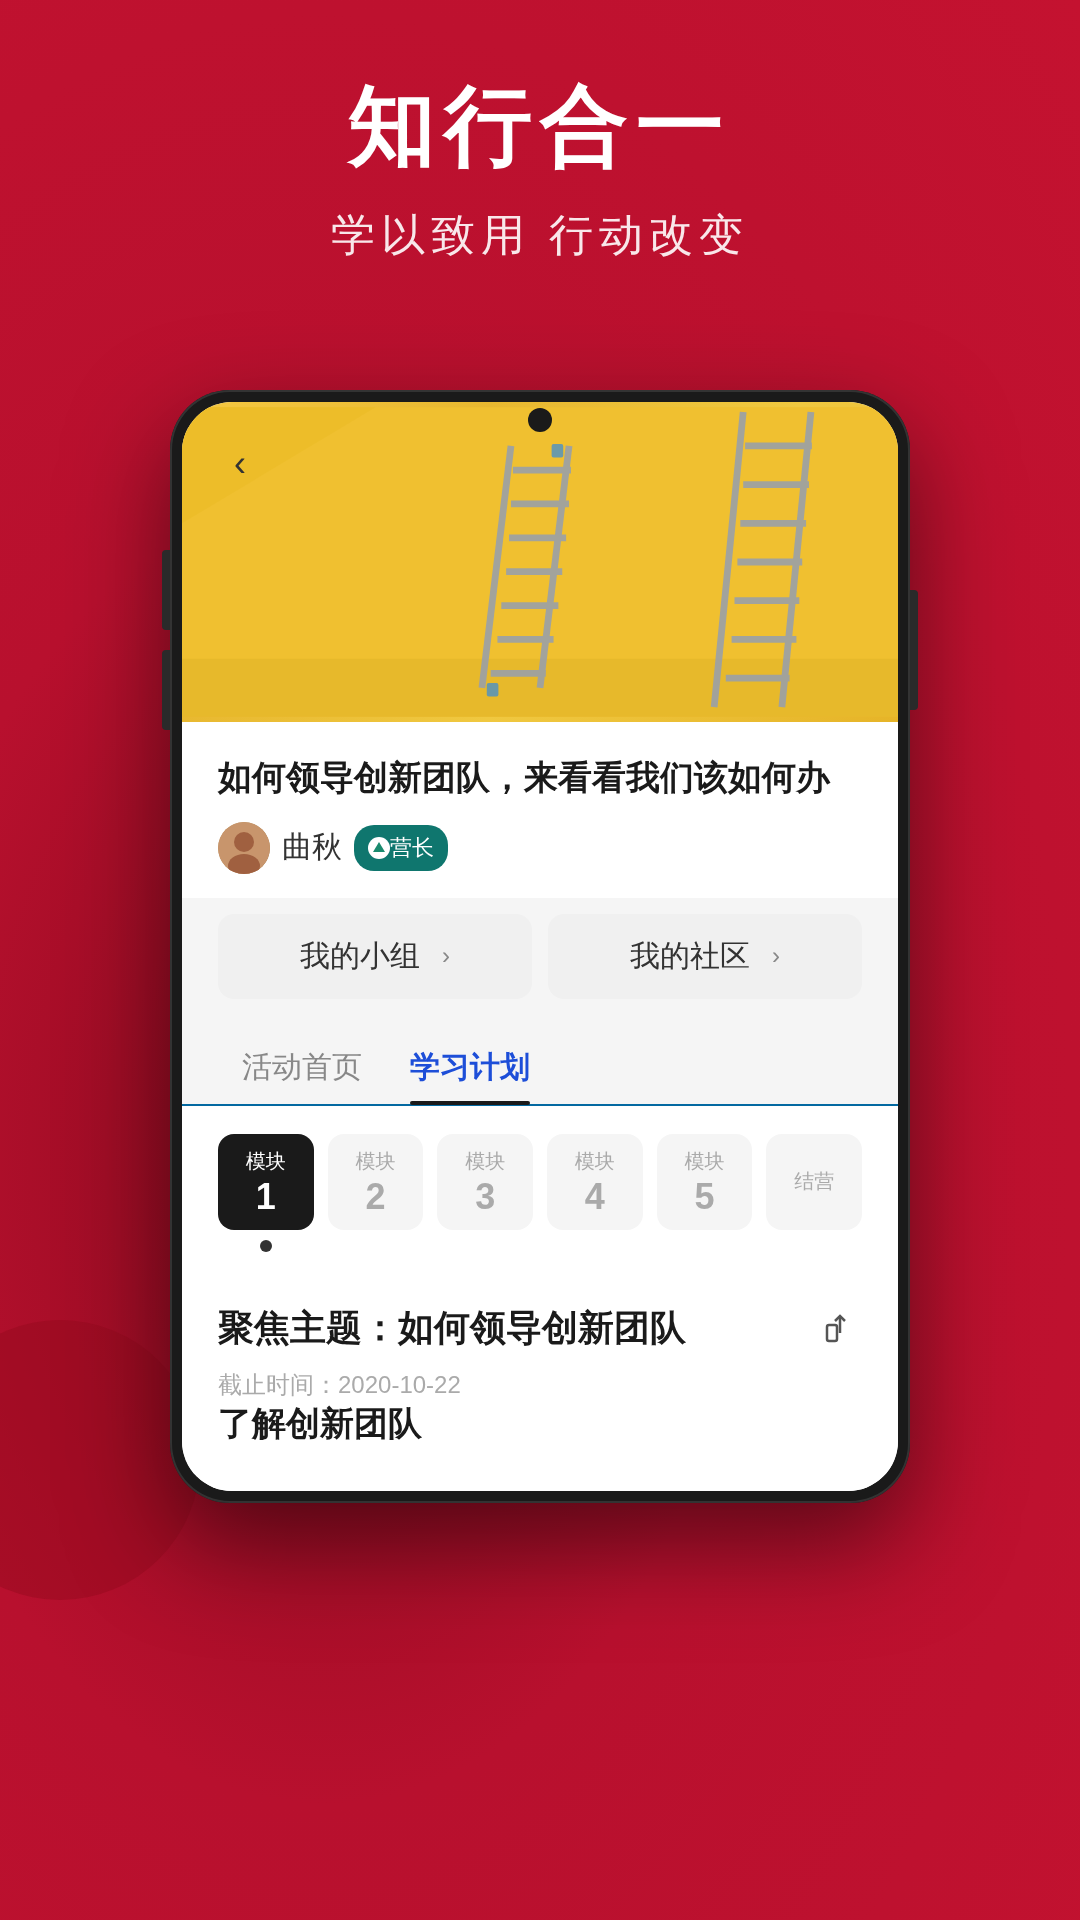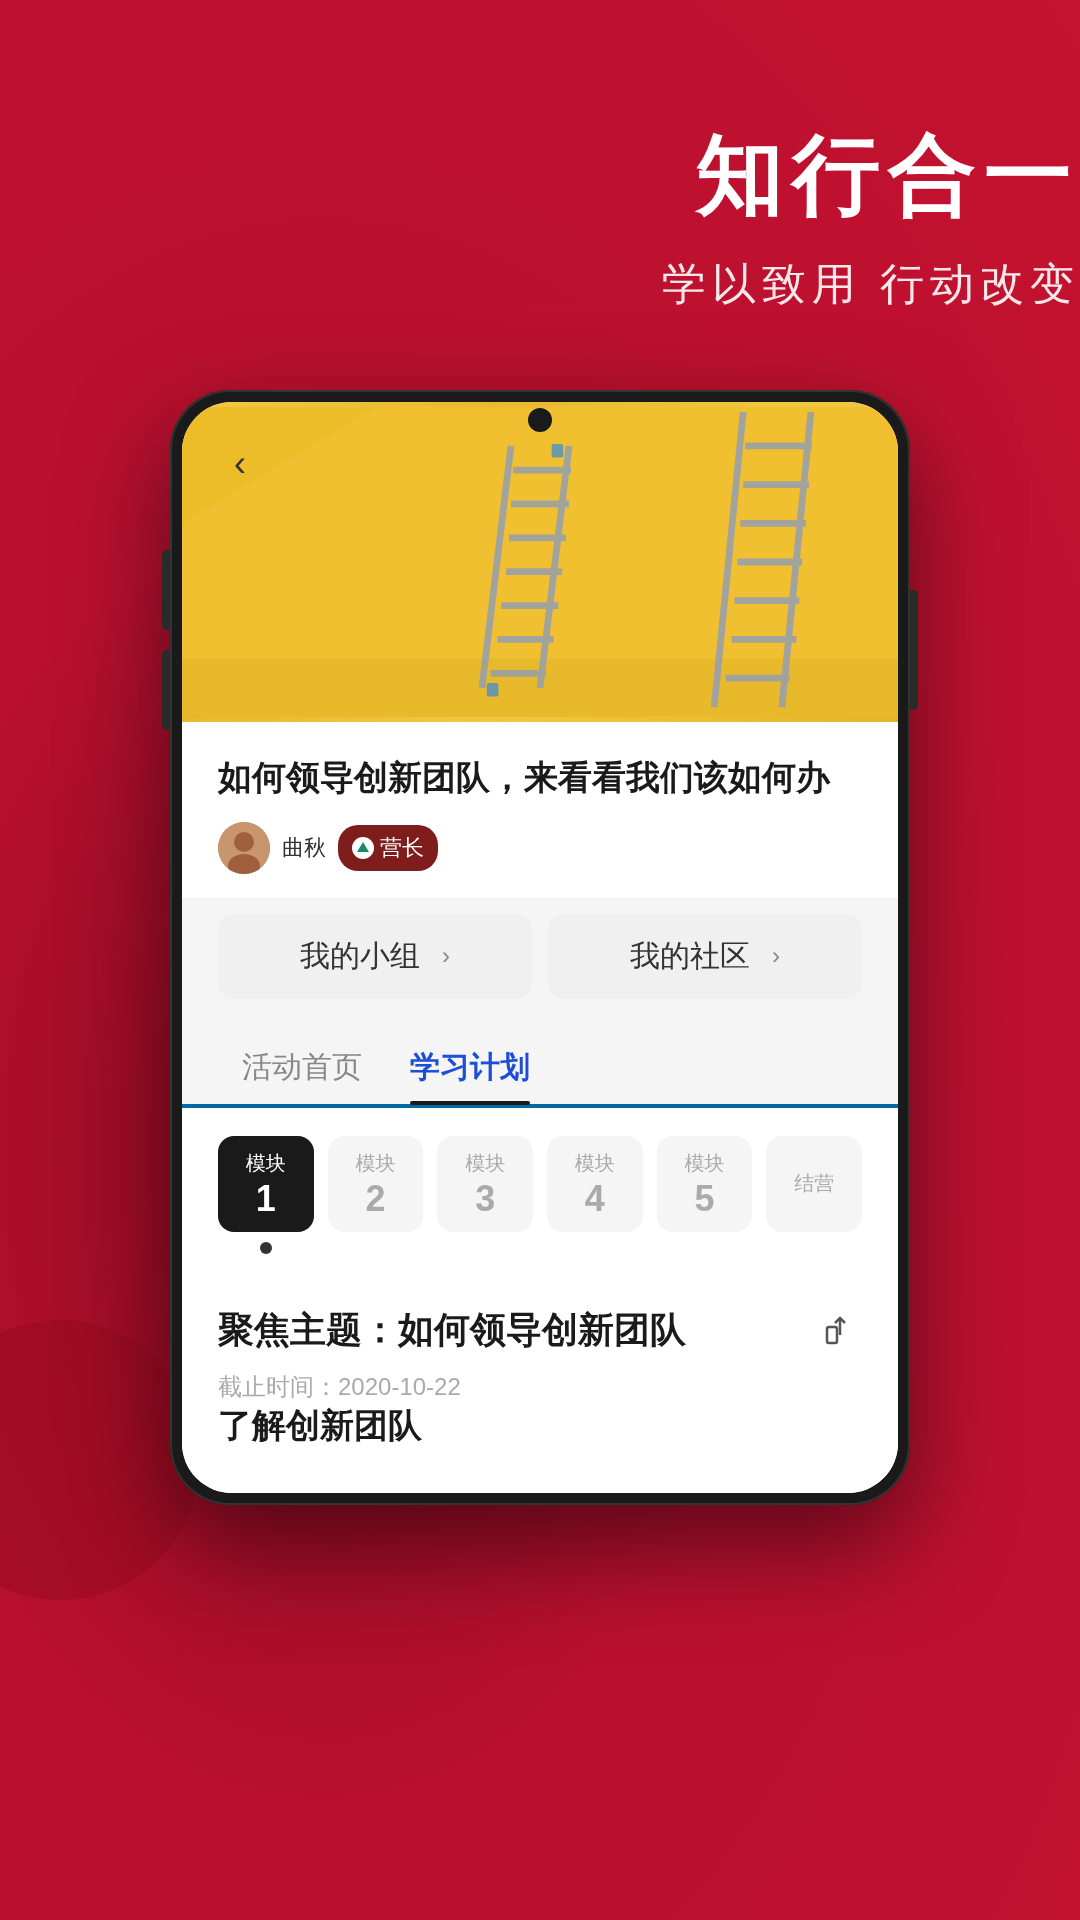--- a/index.html
+++ b/index.html
@@ -30,22 +30,22 @@
       background: rgba(150, 10, 30, 0.5);
       bottom: 320px;
       left: -80px;
       z-index: 1;
     }
 
     
     .header-section {
       position: relative;
       z-index: 2;
-      text-align: right;
-      padding-top: 116px;
+      text-align: center;
+      padding-top: 67px;
     }
     .header-title {
       font-size: 88px;
       font-weight: 700;
       color: #ffffff;
       letter-spacing: 8px;
     }
     .header-subtitle {
       font-size: 44px;
       font-weight: 400;
@@ -181,30 +181,29 @@
       background: linear-gradient(135deg, #c8a070, #a07040);
       display: flex;
       align-items: center;
       justify-content: center;
       color: white;
       font-size: 22px;
       overflow: hidden;
     }
 
     .author-name {
-      font-size: 22px;
+      font-size: 30px;
       color: #333;
       font-weight: 500;
     }
 
     .badge {
       display: flex;
       align-items: center;
-      gap: 6px;
-      background: #7f1d1d;
+      background: #0f766e;
       border-radius: 20px;
       padding: 8px 14px;
     }
     .badge-icon {
       width: 22px;
       height: 22px;
       background: white;
       border-radius: 50%;
       display: flex;
       align-items: center;
@@ -238,21 +237,21 @@
 
     .nav-btn-chevron {
       font-size: 24px;
       color: #888;
     }
 
     
     .tabs {
       display: flex;
       padding: 8px 36px 0;
-      border-bottom: 4px solid #0369a1;
+      border-bottom: 2px solid #0369a1;
     }
 
     .tab {
       font-size: 30px;
       padding: 16px 24px;
       color: #888;
       position: relative;
       cursor: pointer;
     }
 

